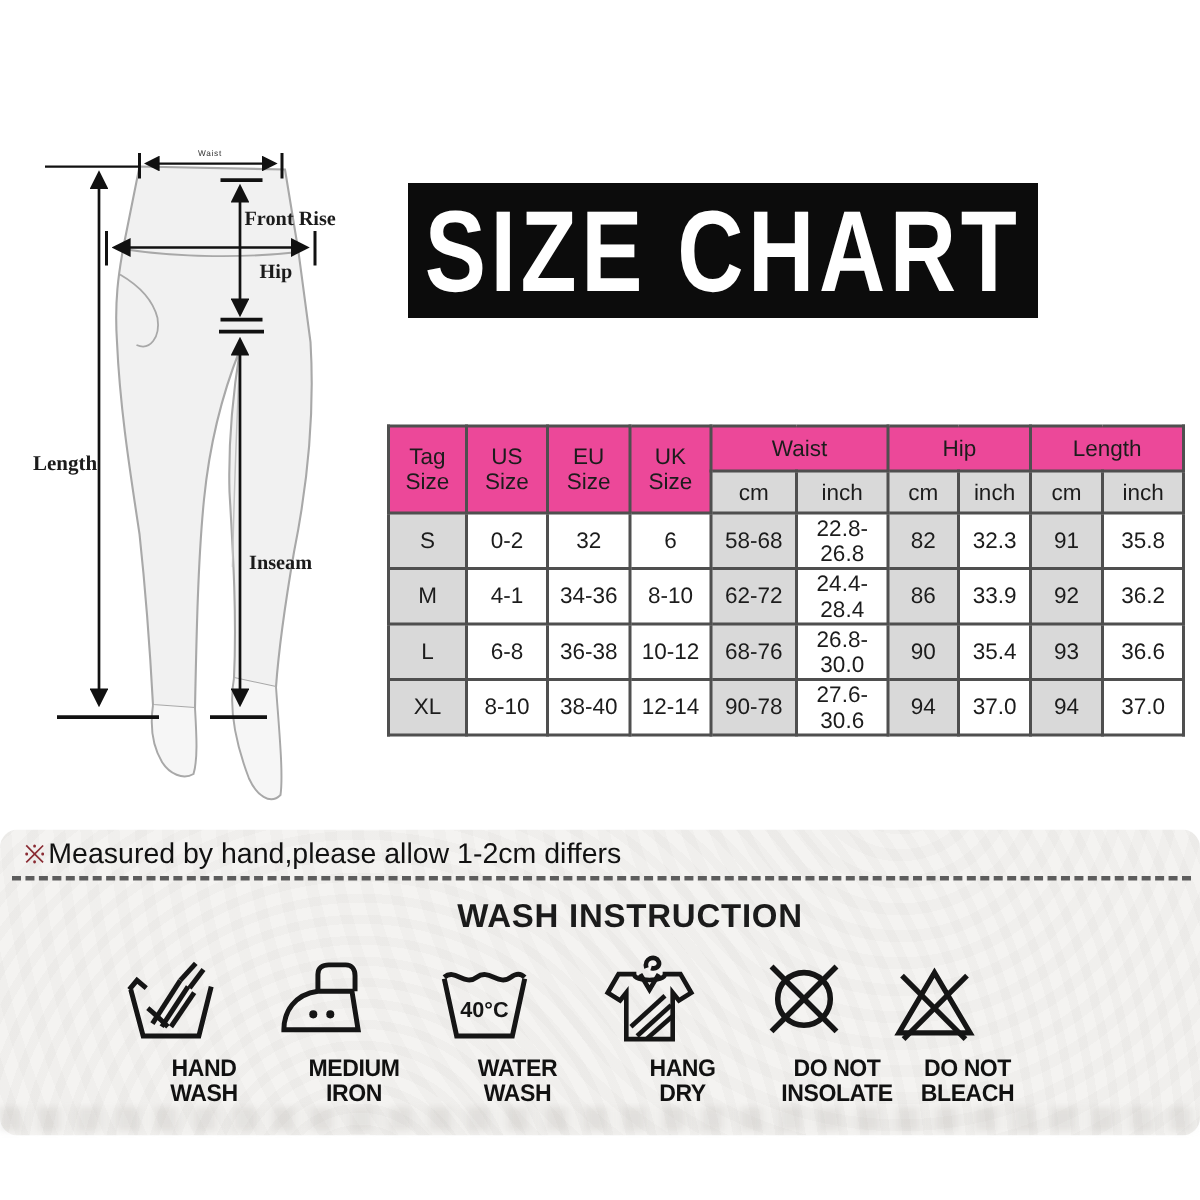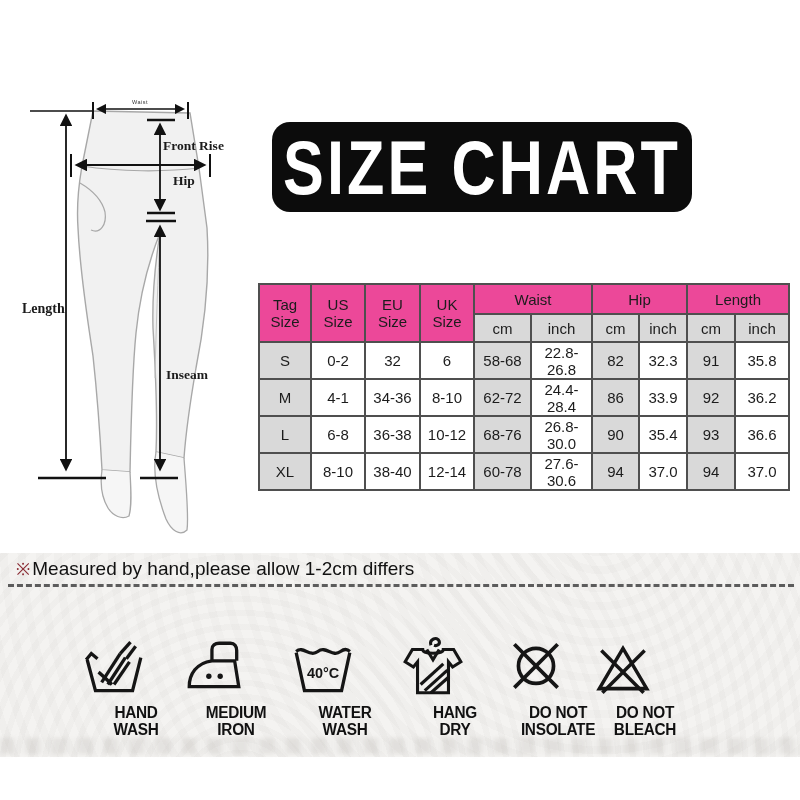--- a/index.html
+++ b/index.html
@@ -6,39 +6,39 @@
   body{font-family:"Liberation Sans",sans-serif;background:#ffffff;}
   .page{position:relative;width:800px;height:800px;background:#ffffff;overflow:hidden;}
 
   
   .diagram{position:absolute;left:0;top:78px;width:270px;height:470px;}
   .diagram svg{display:block;}
   .meas-label{font-family:"Liberation Serif",serif;font-weight:bold;fill:#1b1b1b;}
 
   
   .title-bar{position:absolute;left:272px;top:122px;width:420px;height:90px;background:#0c0c0c;
-    display:flex;align-items:center;justify-content:center;border-radius:18px;}
+    display:flex;align-items:center;justify-content:center;}
   .title-bar span{color:#ffffff;font-weight:bold;font-size:60px;letter-spacing:3px;
     transform:scale(1.02,1.28);white-space:nowrap;}
 
   
   .size-table{position:absolute;left:258px;top:283px;width:530px;border-collapse:collapse;
     table-layout:fixed;font-size:15px;color:#1c1c1c;}
   .size-table td,.size-table th{border:2px solid #4f4f4f;text-align:center;vertical-align:middle;
     padding:0;font-weight:normal;}
   .size-table .hdr{background:#ec4899;height:28px;}
   .size-table .sub{background:#d9d9d9;height:26px;margin-top:46px;}
   .size-table .drow td{height:35px;background:#ffffff;}
   .size-table .drow td.shade{background:#d9d9d9;}
 
   
   .lower-panel{position:absolute;left:0;top:553px;width:800px;height:204px;background:#f4f3f1;
     background-image:
       repeating-radial-gradient(circle at 30% 120%, rgba(120,115,110,0.035) 0 6px, transparent 6px 14px),
-      repeating-radial-gradient(circle at 75% -20%, rgba(120,115,110,0.03) 0 8px, transparent 8px 18px);}
+      repeating-radial-gradient(circle at 75% -20%, rgba(120,115,110,0.03) 0 8px, transparent 8px 18px); border-radius: 12px;}
   .mottle-band{position:absolute;left:0;top:185px;width:800px;height:16px;
     background:repeating-linear-gradient(90deg, rgba(150,145,140,0.16) 0 14px, rgba(150,145,140,0.03) 14px 26px);
     filter:blur(2px);}
 
   .note-line{position:absolute;left:16px;top:4px;font-size:19px;color:#111;white-space:nowrap;}
   .note-line .mark{color:#8a2b33;font-size:17px;margin-right:2px;}
   .dash-sep{position:absolute;left:8px;top:31px;width:786px;border-top:3px dashed #5c5c5c;}
 
   .wash-heading{position:absolute;left:50px;top:45px;width:740px;text-align:center;
     font-size:22px;font-weight:bold;color:#1b1b1b;letter-spacing:0.5px;}
@@ -176,37 +176,38 @@
       <td class="shade">90</td>
       <td>35.4</td>
       <td class="shade">93</td>
       <td>36.6</td>
     </tr>
     <tr class="drow">
       <td class="shade">XL</td>
       <td>8-10</td>
       <td>38-40</td>
       <td>12-14</td>
-      <td class="shade">60-78</td>
+      <td class="shade">90-78</td>
       <td>27.6-30.6</td>
       <td class="shade">94</td>
       <td>37.0</td>
       <td class="shade">94</td>
       <td>37.0</td>
     </tr>
   </tbody>
     </table>
 
   <div class="lower-panel">
 
     <div class="note-line">
       <span class="mark">※</span><span>Measured by hand,please allow 1-2cm differs</span>
     </div>
     <div class="dash-sep"></div>
 
+    <div class="wash-heading">WASH INSTRUCTION</div>
 
     <div class="wash-item wi-1">
       <svg width="66" height="66" viewBox="0 0 64 64" fill="none" stroke="#151515" stroke-width="3.2">
         <path d="M5,24 L10,18 L16,23"></path>
         <path d="M6,24 L14,54 L50,54 L58,22"></path>
         <path d="M20,46 L38,18"></path>
         <path d="M26,48 L43,22"></path>
         <path d="M32,48 L47,26"></path>
         <path d="M38,18 L48,7"></path>
         <path d="M44,23 L53,11"></path>

